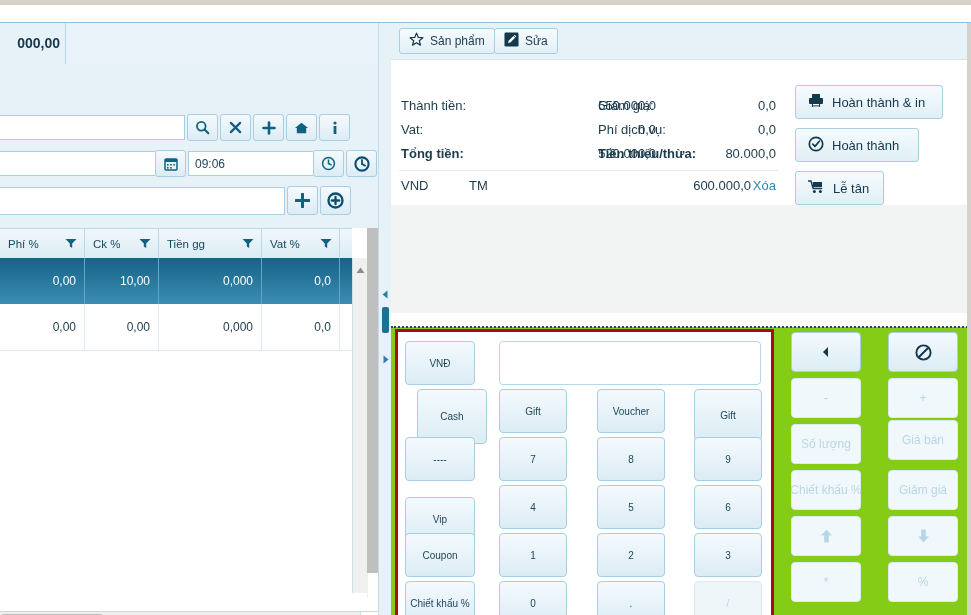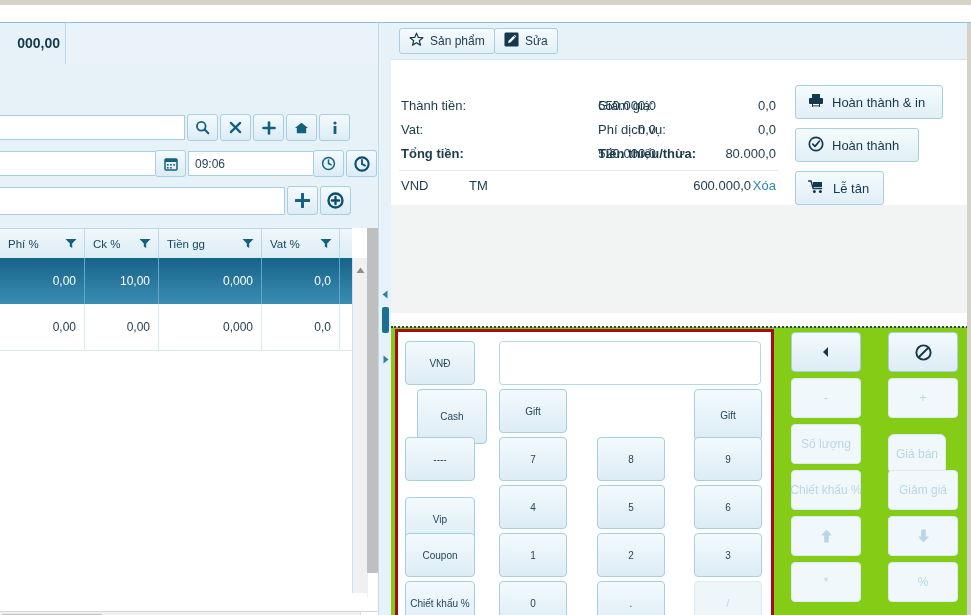--- a/index.html
+++ b/index.html
@@ -409,20 +409,21 @@
         <div class="kbtn" style="left:4px;top:6px;width:70px;height:44px;">VNĐ</div>
         <input class="kp-input" style="left: 98px; top: 6px; width: 262px; height: 44px;" value="">
 
         <div class="kbtn" style="left:16px;top:54px;width:70px;height:55px;">Cash</div>
         <div class="kbtn" style="left:4px;top:102px;width:70px;height:44px;">----</div>
         <div class="kbtn" style="left:4px;top:150px;width:70px;height:44px;margin-top:12px;">Vip</div>
         <div class="kbtn" style="left:4px;top:198px;width:70px;height:44px;">Coupon</div>
         <div class="kbtn" style="left:4px;top:246px;width:70px;height:44px;white-space:nowrap;overflow:visible;">Chiết khấu %</div>
 
         <div class="kbtn" style="left:98px;top:54px;width:68px;height:44px;">Gift</div>
+        <div class="kbtn" style="left:196px;top:54px;width:68px;height:44px;">Voucher</div>
         <div class="kbtn" style="left:293px;top:54px;width:68px;height:52px;">Gift</div>
 
         <div class="kbtn" style="left:98px;top:102px;width:68px;height:44px;">7</div>
         <div class="kbtn" style="left:196px;top:102px;width:68px;height:44px;">8</div>
         <div class="kbtn" style="left:293px;top:102px;width:68px;height:44px;">9</div>
 
         <div class="kbtn" style="left:98px;top:150px;width:68px;height:44px;">4</div>
         <div class="kbtn" style="left:196px;top:150px;width:68px;height:44px;">5</div>
         <div class="kbtn" style="left:293px;top:150px;width:68px;height:44px;">6</div>
 
@@ -446,21 +447,21 @@
         <svg width="17" height="17" viewBox="0 0 16 16">
             <circle cx="8" cy="8" r="6.7" fill="none" stroke="#14384c" stroke-width="1.8"></circle>
             <line x1="3.5" y1="12.5" x2="12.5" y2="3.5" stroke="#14384c" stroke-width="1.8"></line>
           </svg>
       </div>
 
       <div class="fbtn dis" style="left:0;top:46px;width:70px;height:40px;">-</div>
       <div class="fbtn dis" style="left:97px;top:46px;width:70px;height:40px;">+</div>
 
       <div class="fbtn dis" style="left:0;top:92px;width:70px;height:40px;">Số lượng</div>
-      <div class="fbtn dis" style="left:97px;top:102px;width:58px;height:40px;border-radius:6px;">Giá bán</div>
+      <div class="fbtn dis" style="left:97px;top:88px;width:70px;height:40px;">Giá bán</div>
 
       <div class="fbtn dis" style="left:0;top:138px;width:70px;height:40px;white-space:nowrap;overflow:visible;">Chiết khấu %</div>
       <div class="fbtn dis" style="left:97px;top:138px;width:70px;height:40px;">Giảm giá</div>
 
       <div class="fbtn dis" style="left:0;top:184px;width:70px;height:40px;">
         <svg width="15" height="16" viewBox="0 0 14 16">
             <path d="M7 1.5 L12.5 7.5 L9.3 7.5 L9.3 14.5 L4.7 14.5 L4.7 7.5 L1.5 7.5 Z" fill="#b9d6e5"></path>
           </svg>
       </div>
       <div class="fbtn dis" style="left:97px;top:184px;width:70px;height:40px;">

